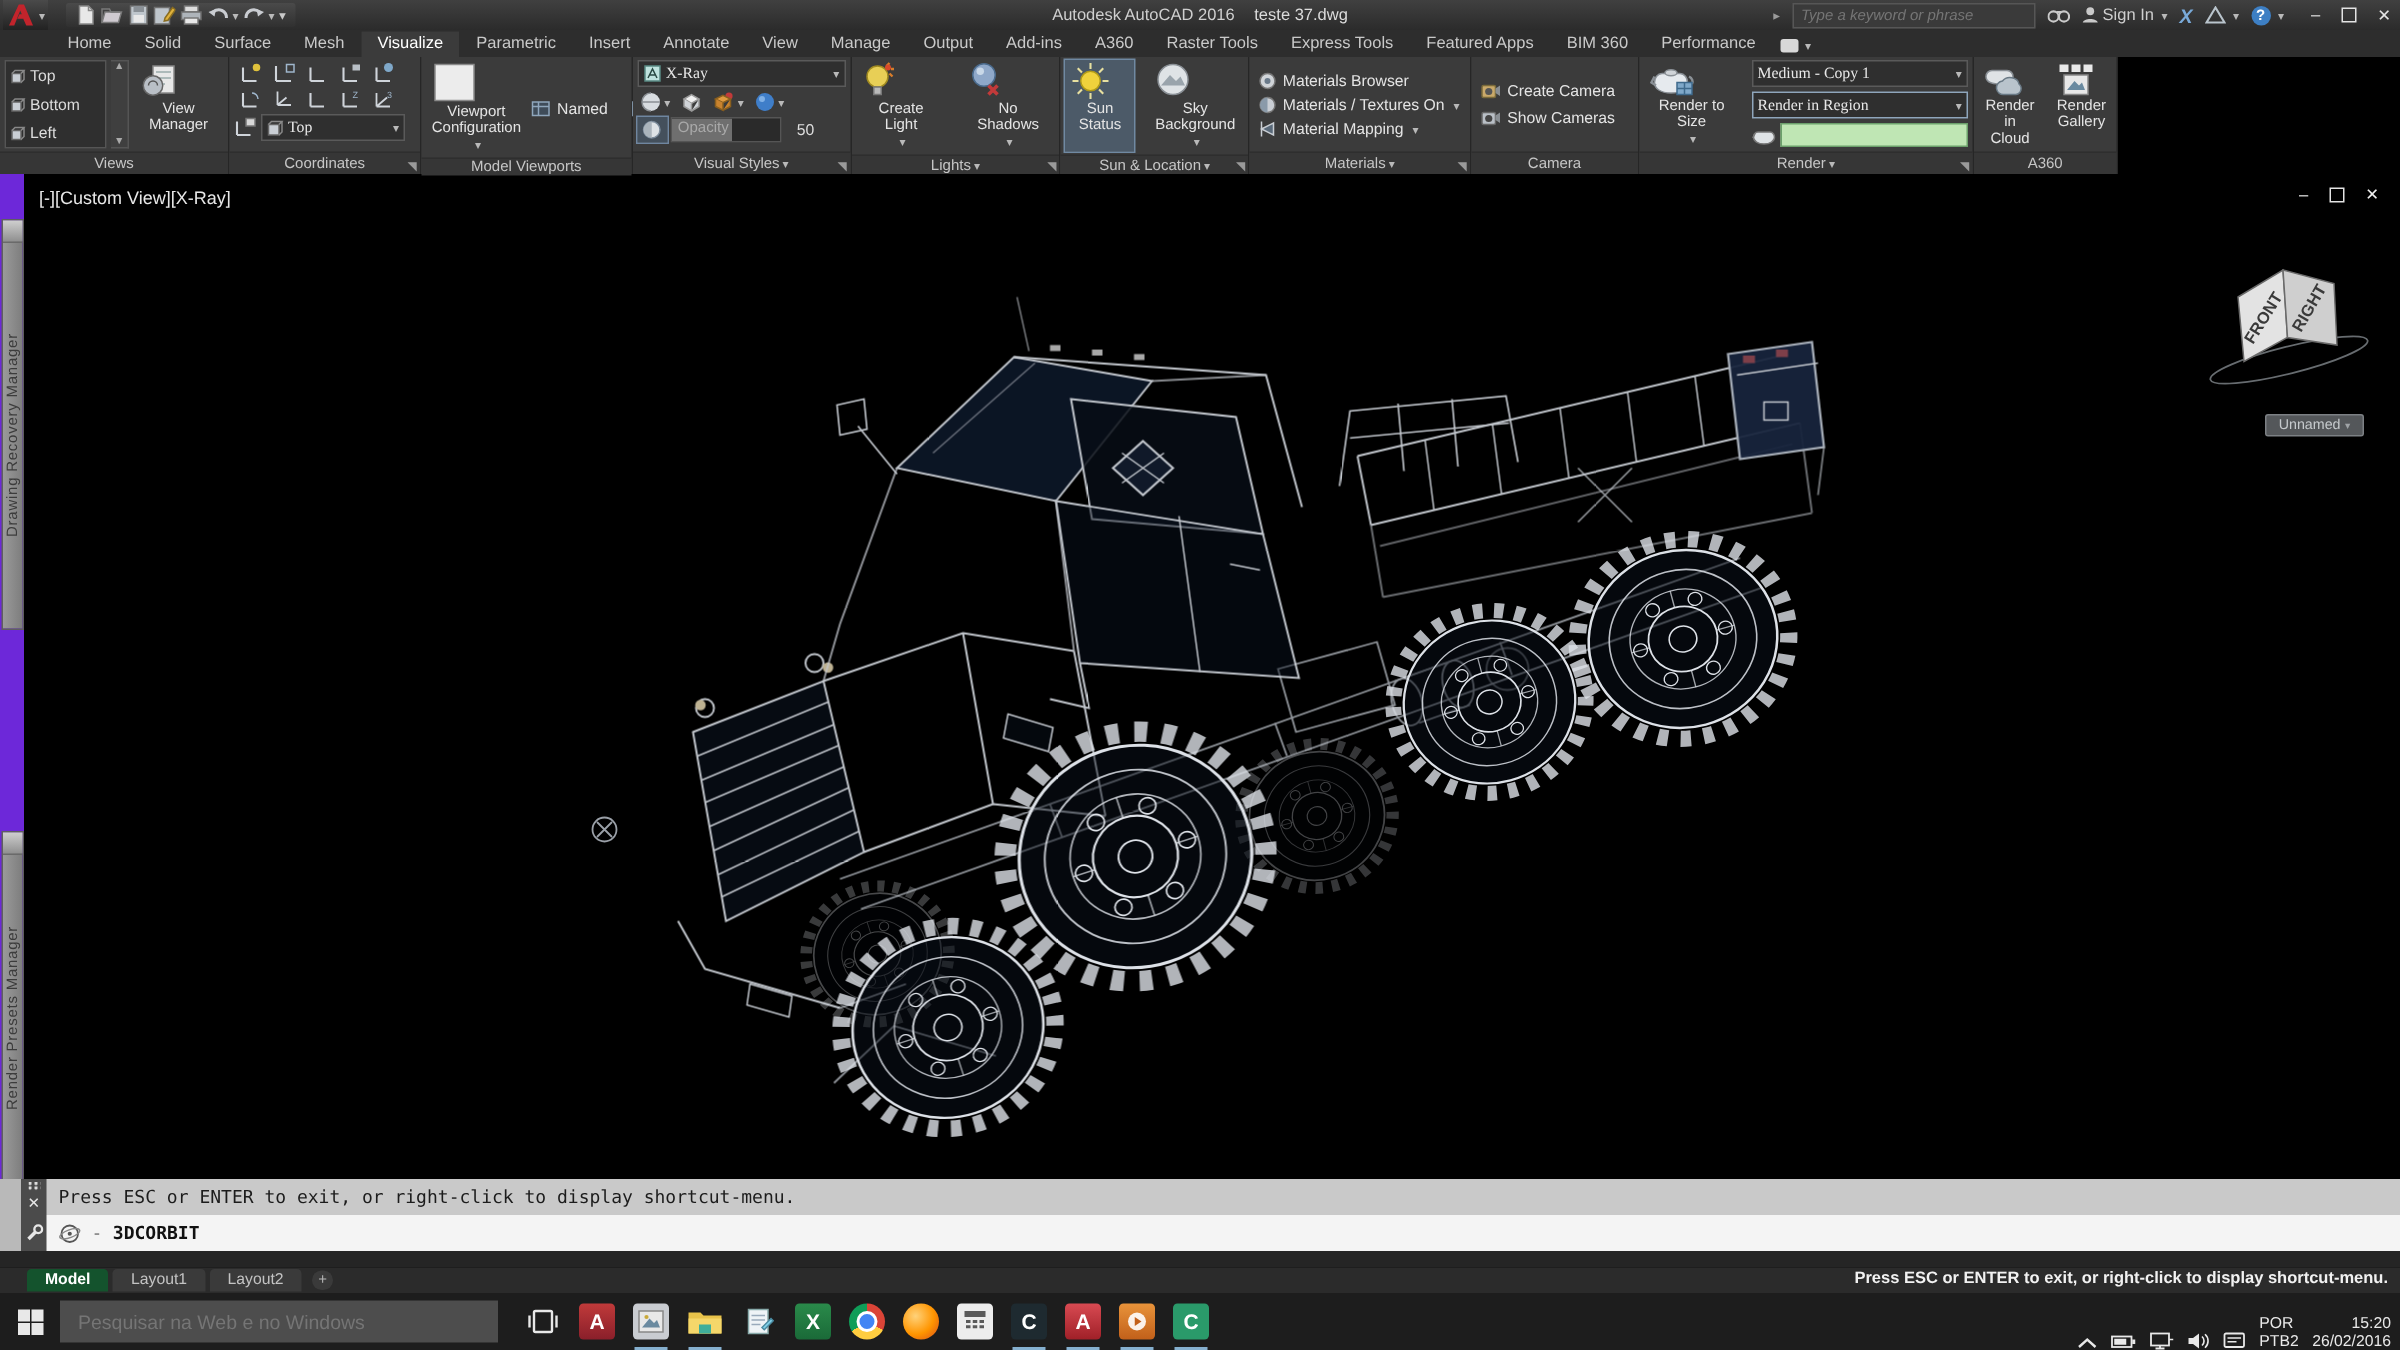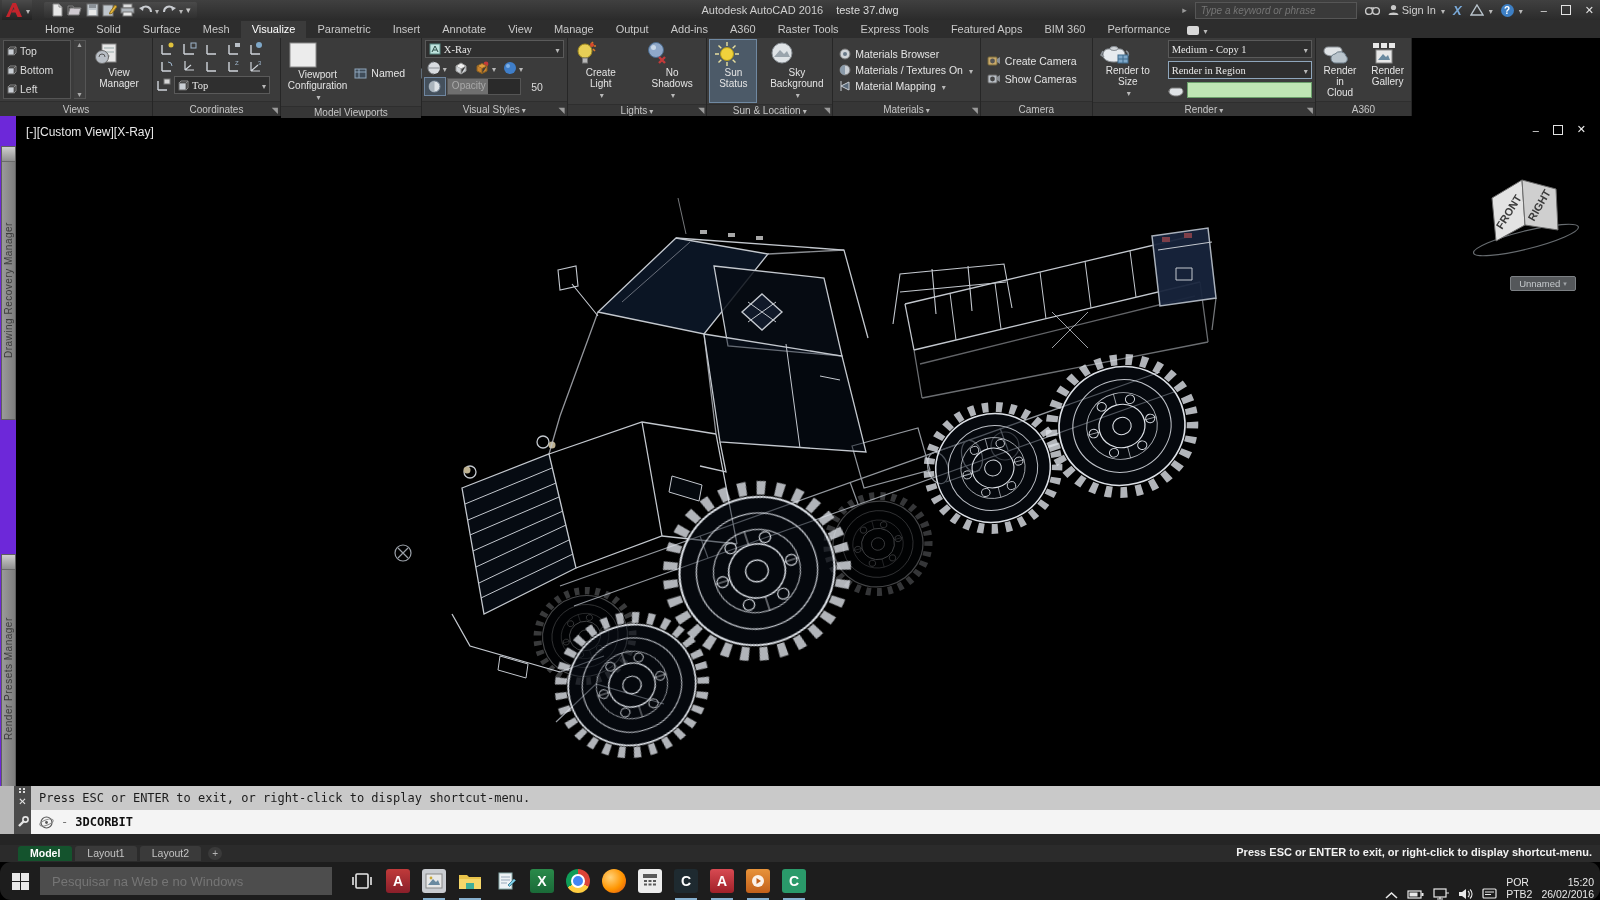--- a/index.html
+++ b/index.html
@@ -84,21 +84,21 @@
   
   .statusrow{position:absolute;left:0;top:845px;width:1600px;height:17px;background:#2b2b2b;
     display:flex;align-items:center;z-index:58;}
   .mtab{padding:1px 12px 2px;font-size:10.5px;color:#c3c3c3;background:#3a3a3a;margin-right:3px;
     border-radius:3px 3px 0 0;cursor:pointer;}
   .mtab.active{background:#14532d;color:#fff;font-weight:bold;}
   .newtab{width:14px;height:13px;border-radius:7px;background:#3a3a3a;color:#b5b5b5;display:flex;
     align-items:center;justify-content:center;font-size:10px;margin-left:4px;cursor:pointer;}
   .status-msg{position:absolute;right:8px;top:1px;color:#f2f2f2;font-size:11px;font-weight:bold;}
   
-  .taskbar{position:absolute;left:0;top:862px;width:1600px;height:38px;background:#1d1d1d;display:flex;align-items:center;z-index:60;border-radius:11px;}
+  .taskbar{position:absolute;left:0;top:862px;width:1600px;height:38px;background:#1d1d1d;display:flex;align-items:center;z-index:60;}
   .startbtn{width:40px;height:38px;display:flex;align-items:center;justify-content:center;cursor:pointer;}
   .winlogo{display:grid;grid-template-columns:8px 8px;grid-auto-rows:8px;gap:1px;}
   .winlogo i{background:#e8e8e8;}
   .tb-search{width:268px;height:28px;background:#4d4d4d;color:#b9b9b9;font-size:13px;border:none;
     padding:0 12px;font-family:"Liberation Sans",sans-serif;}
   .apps{display:flex;align-items:center;margin-left:12px;}
   .app{width:36px;height:38px;display:flex;align-items:center;justify-content:center;position:relative;cursor:pointer;}
   .app.open::after{content:"";position:absolute;left:7px;right:7px;bottom:0;height:2px;background:#86b0cf;}
   .aico{width:24px;height:24px;border-radius:3px;display:flex;align-items:center;justify-content:center;
     font-weight:bold;font-size:14px;color:#fff;}

